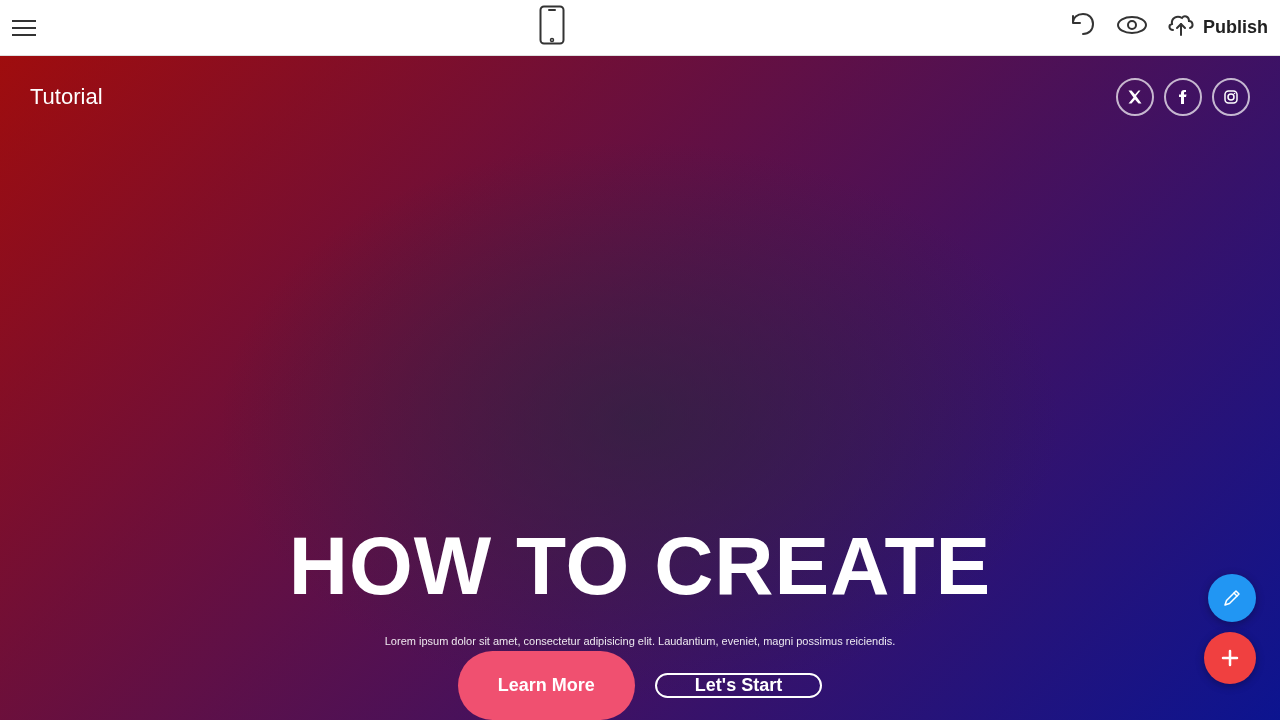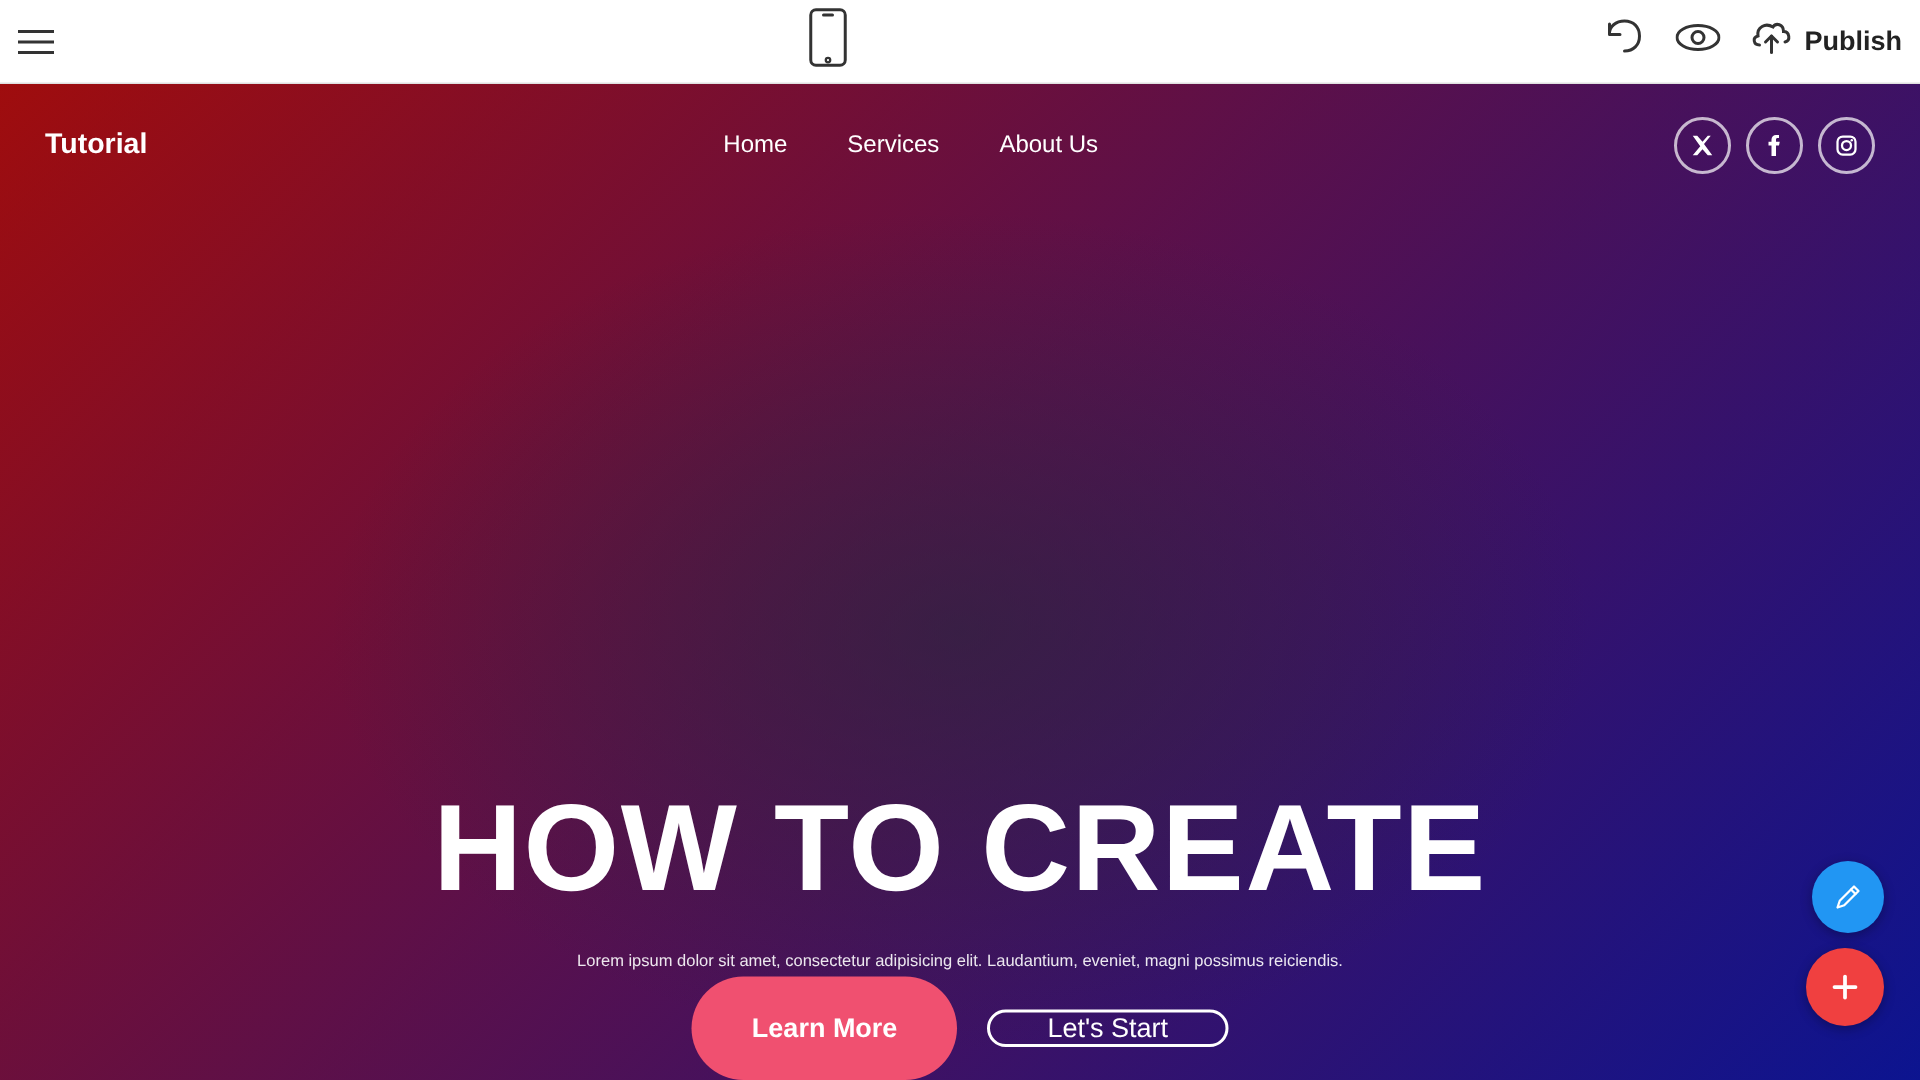--- a/index.html
+++ b/index.html
@@ -50,21 +50,21 @@
     }
 
     
     .site-nav {
       position: relative; z-index: 2;
       display: flex; align-items: center; justify-content: space-between;
       padding: 22px 30px;
       color: #fff;
     }
     .site-logo {
-      font-size: 19px; font-weight: 700; color: #fff;
+      font-size: 22px; font-weight: 400; color: #fff;
     }
     .site-nav-links { display: flex; align-items: center; gap: 40px; }
     .nav-link { color: #fff; font-size: 16px; font-weight: 500; text-decoration: none; cursor: pointer; }
     .social-icons { display: flex; gap: 10px; }
     .social-btn {
       width: 38px; height: 38px; border-radius: 50%;
       border: 2px solid rgba(255,255,255,0.7);
       display: flex; align-items: center; justify-content: center;
       color: #fff; font-size: 16px; cursor: pointer;
       background: transparent;
@@ -93,21 +93,21 @@
     .hero-buttons { display: flex; gap: 20px; align-items: center; }
     .btn-learn-more {
       background: #f05070; border: none;
       color: #fff; font-size: 18px; font-weight: 700;
       padding: 24px 40px; border-radius: 40px;
       cursor: pointer;
     }
     .btn-lets-start {
       background: transparent;
       border: 2px solid #fff;
-      color: #fff; font-size: 18px; font-weight: 400;
+      color: #fff; font-size: 18px; font-weight: 700;
       padding: 0 38px; border-radius: 40px;
       cursor: pointer;
     }
 
     
     .fab-pencil {
       position: fixed; bottom: 98px; right: 24px;
       width: 48px; height: 48px; border-radius: 50%;
       background: #2196f3; border: none;
       color: #fff; font-size: 20px;
@@ -182,25 +182,20 @@
     </button>
   </div>
 </div>
 
 <div class="website-preview">
   <div class="hero">
     <div class="hero-bg"></div>
 
     <nav class="site-nav">
       <div class="site-logo">Tutorial</div>
-      <div class="site-nav-links">
-        <a class="nav-link">Home</a>
-        <a class="nav-link">Services</a>
-        <a class="nav-link">About Us</a>
-      </div>
       <div class="social-icons">
         <button class="social-btn">
           <svg width="16" height="16" viewBox="0 0 16 16" fill="white">
               <path d="M13.5 1.5L9 7l5.5 7.5h-3L8 10.5 4.5 14.5H1.5L6.5 8.5 1.5 1.5h3L8 5.5 11.5 1.5z"></path>
             </svg>
         </button>
         <button class="social-btn">
           <svg width="16" height="16" viewBox="0 0 16 16" fill="white">
               <path d="M9 5.5V4c0-.6.4-1 1-1h1V1h-2C7.3 1 6 2.3 6 4v1.5H4V8h2v7h3V8h2l.5-2.5z"></path>
             </svg>

